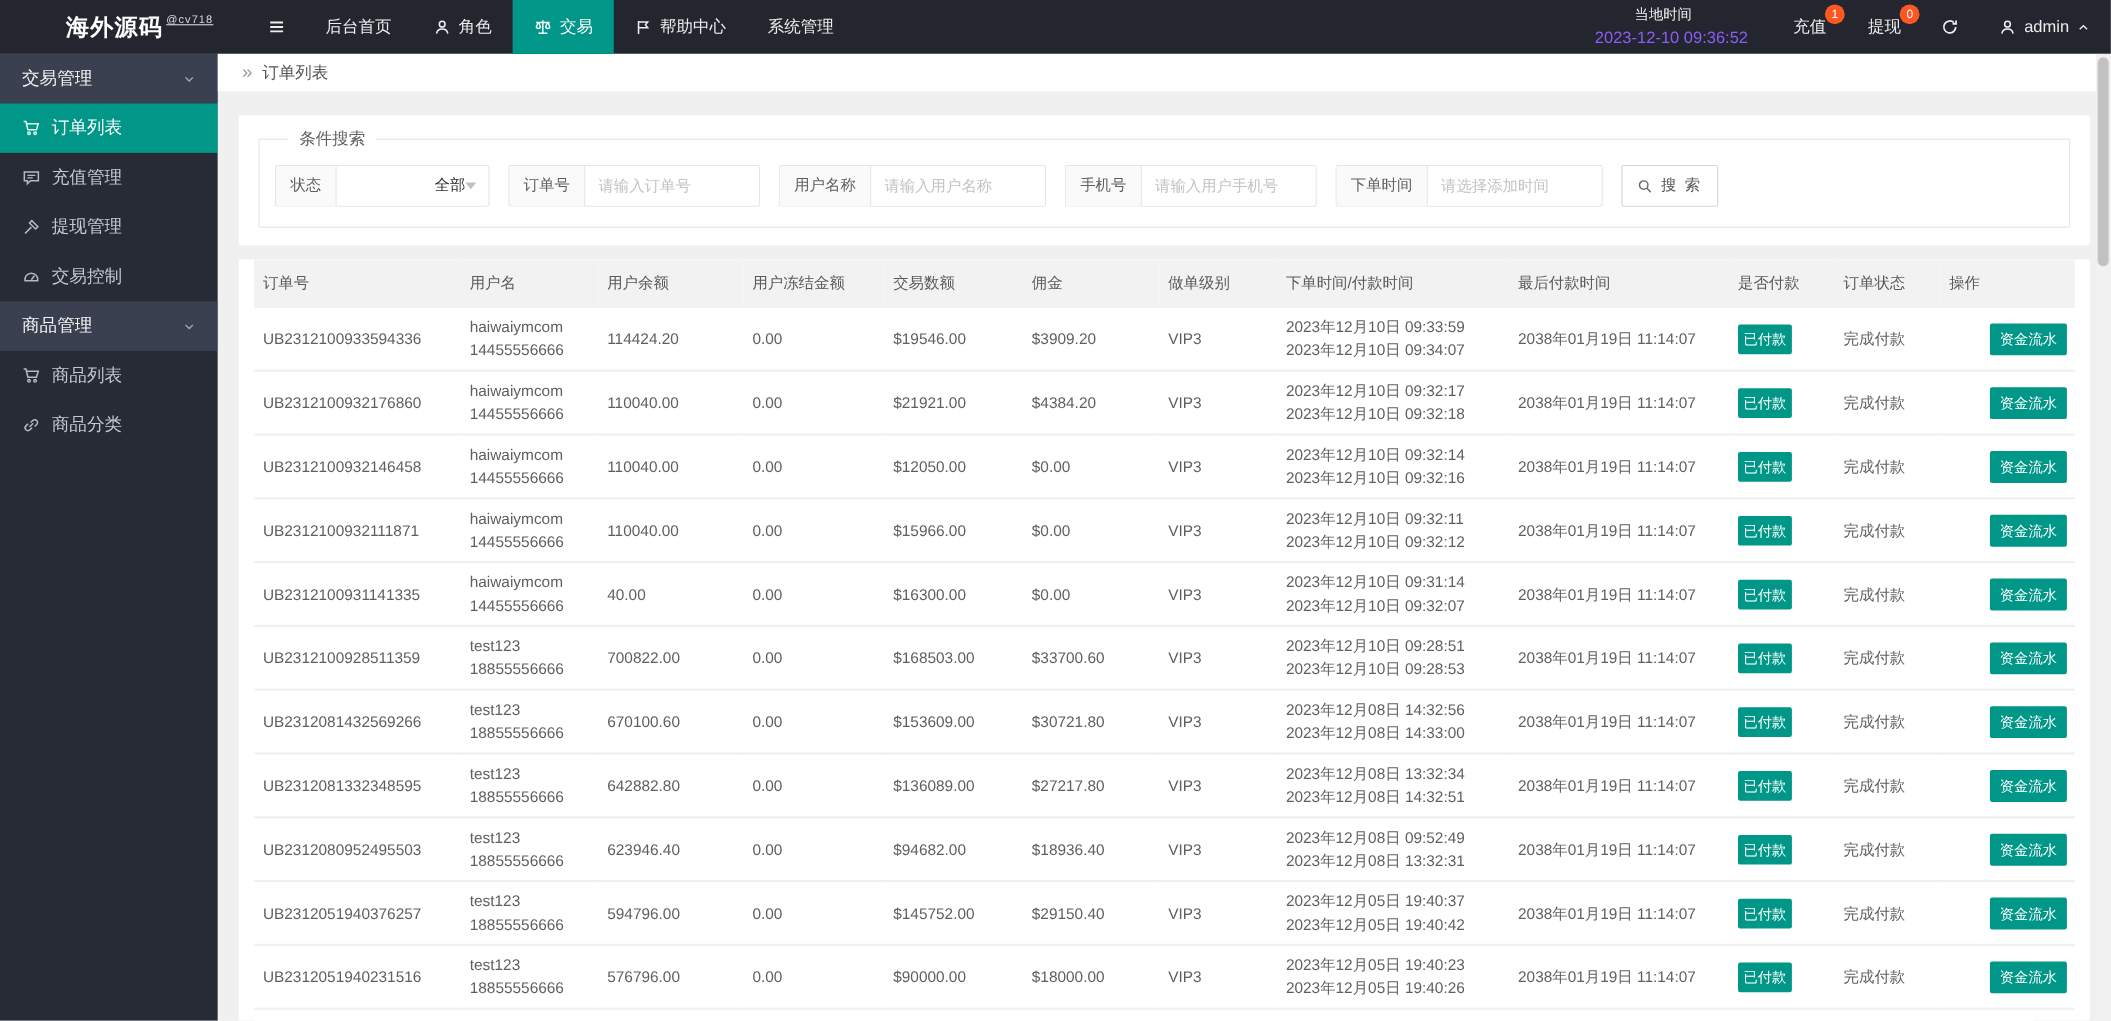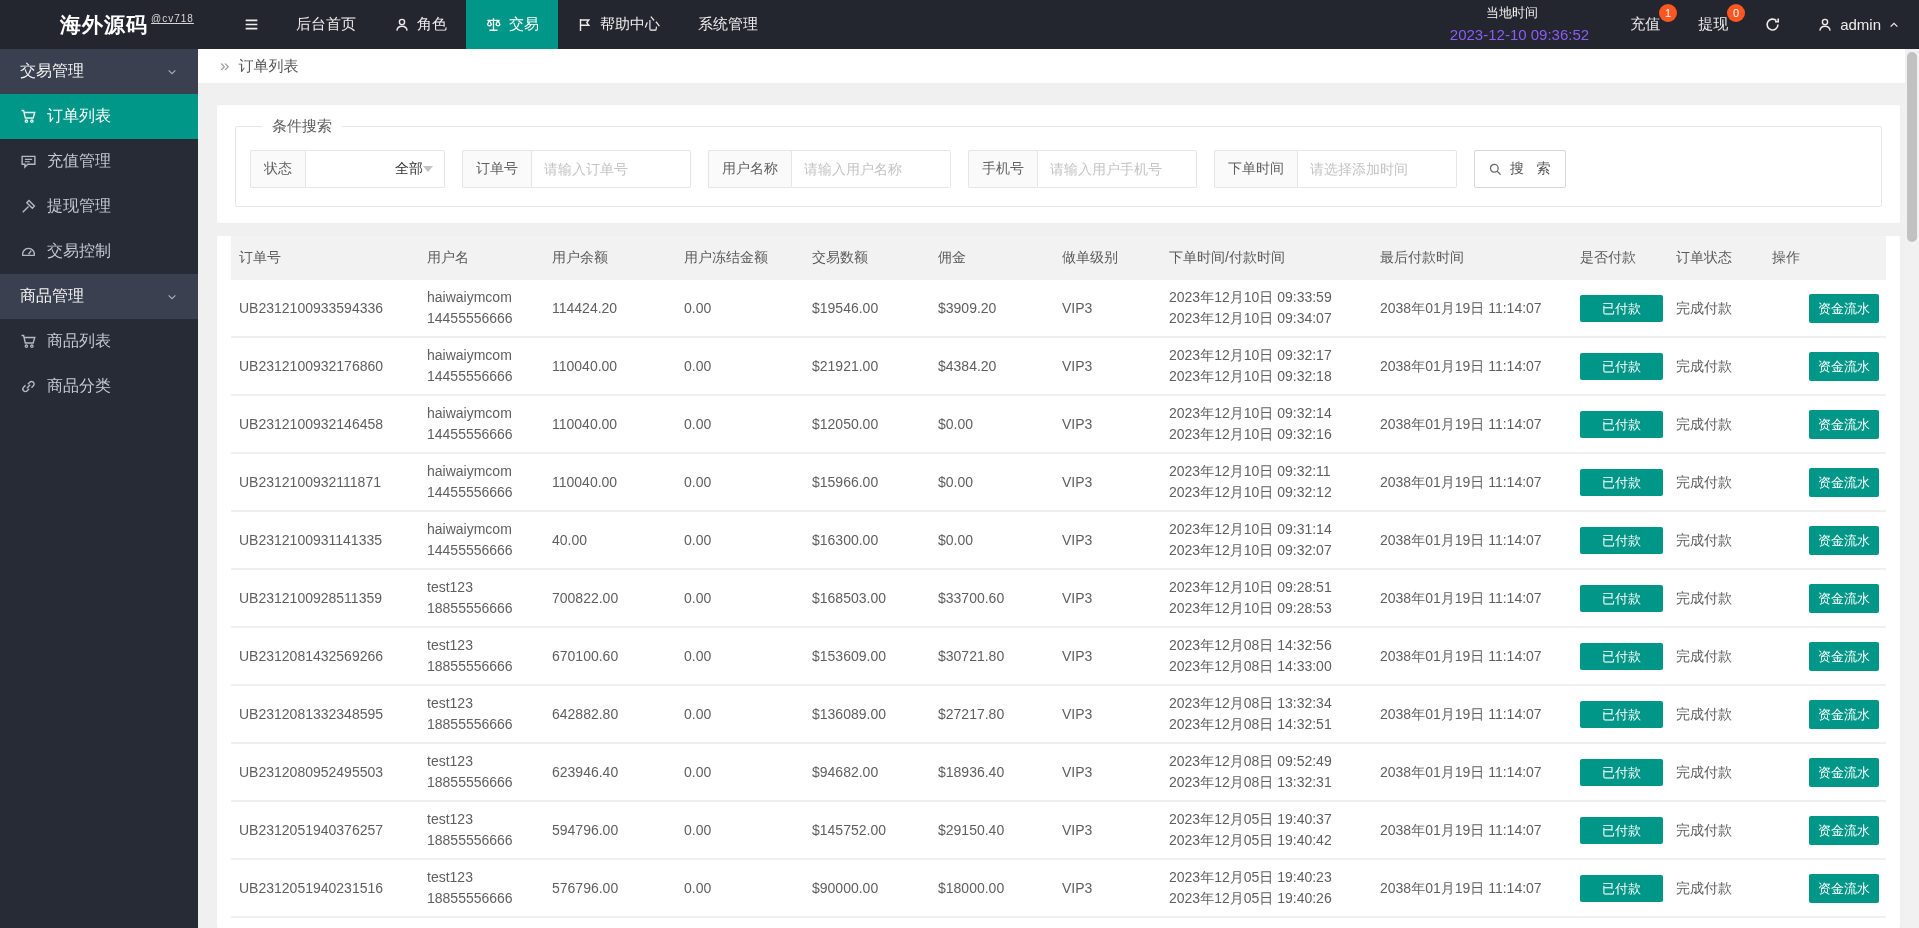--- a/index.html
+++ b/index.html
@@ -90,39 +90,39 @@
     padding: 0 11px; font-size: 14px; color: #333; background: #fff; cursor: pointer;
   }
   .arrow-down {
     width: 0; height: 0; border-left: 5px solid transparent; border-right: 5px solid transparent;
     border-top: 6px solid #c2c2c2;
   }
   .search-btn {
     height: 38px; display: flex; align-items: center; gap: 7px; padding: 0 13px;
     background: #fff; border: 1px solid #d6d6d6; border-radius: 2px;
     font-size: 14px; color: #565656; cursor: pointer; letter-spacing: 2px;
-    font-family: Liberation Mono, monospace;
+    font-family: Liberation Serif, serif;
   }
   .search-btn svg { color: #6a6a6a; }
 
   
   .table-card { margin-top: 13px; padding: 0 14px 10px; }
   table.orders { width: 100%; border-collapse: collapse; table-layout: fixed; }
   table.orders thead th {
     background: #f2f2f2; font-weight: normal; text-align: left;
     font-size: 14px; color: #5a5a5a; padding: 13px 8px; white-space: nowrap;
   }
   table.orders td {
     font-size: 14px; color: #5f5f5f; padding: 7px 8px; line-height: 21px;
     border-bottom: 2px solid #f0f0f0; vertical-align: middle; white-space: nowrap;
     background: #fff;
   }
   .badge-paid {
     display: inline-block; background: #009688; color: #fff; font-size: 13px;
-    line-height: 1; padding: 7px 22px; border-radius: 2px;
+    line-height: 1; padding: 7px 5px; border-radius: 2px;
   }
   .btn-flow {
     display: inline-block; background: #009688; color: #fff; font-size: 13px;
     line-height: 1; padding: 8px 9px; border-radius: 2px; cursor: pointer; margin-left: 37px;
   }
 
   
   .scrollbar { position: fixed; top: 49px; right: 0; bottom: 0; width: 14px; background: #f1f1f1; }
   .scroll-thumb { position: absolute; top: 3px; left: 2px; width: 10px; height: 190px; background: #c1c1c1; border-radius: 6px; }
 </style>

